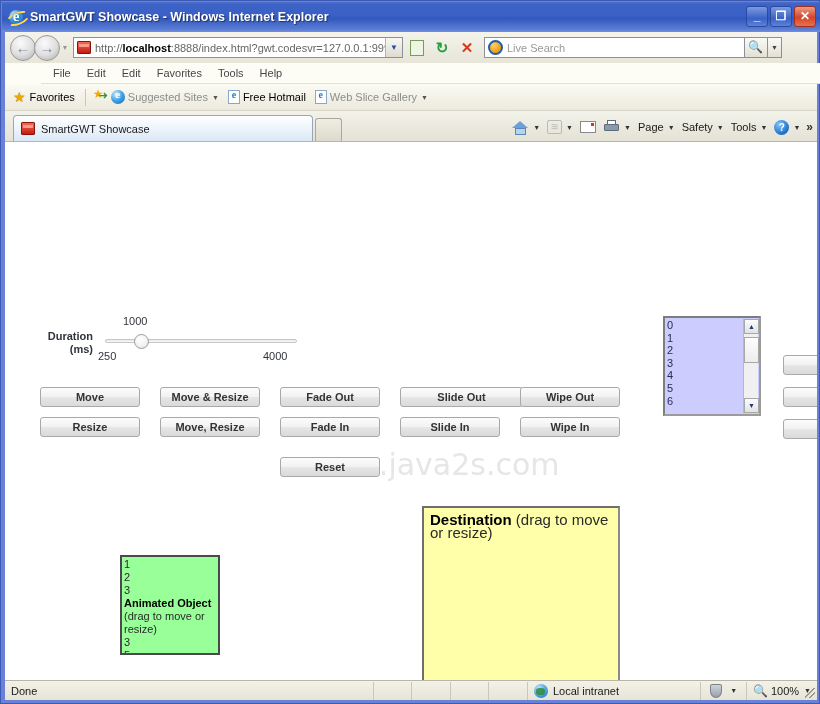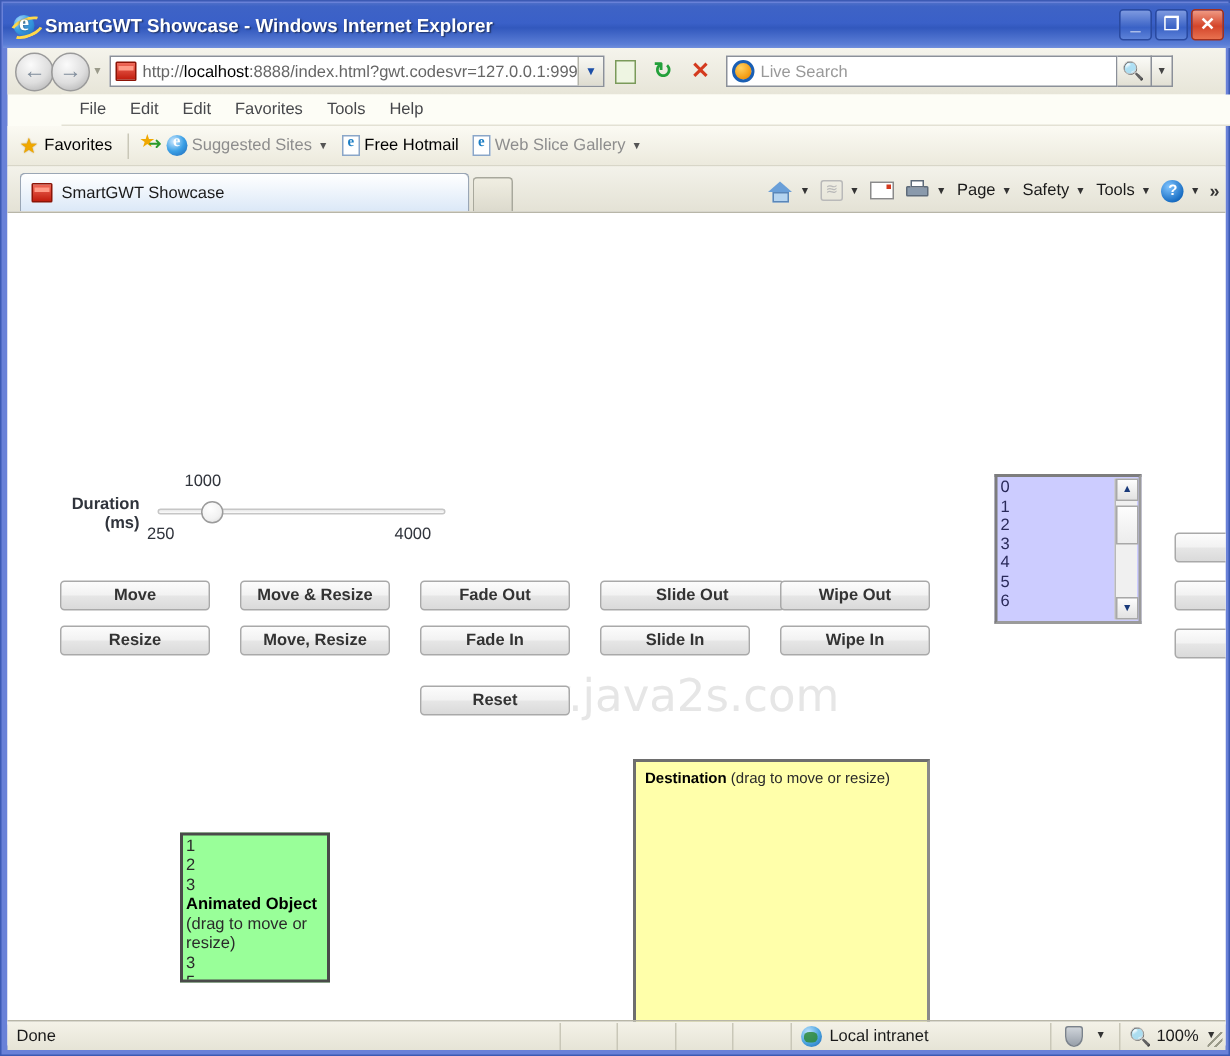--- a/index.html
+++ b/index.html
@@ -161,21 +161,21 @@
     position:absolute; left:1px; top:2px; right:1px; height:3px;
     background:#ff9a86;
   }
   .addrtext {
     font-size: 11px;
     color: #666;
     white-space: nowrap;
     overflow: hidden;
     flex: 1 1 auto;
   }
-  .addrtext b { color:#000; font-weight:normal; }
+  .addrtext b { color:#000; font-weight:bold; }
   .addr-dd {
     width: 17px; height: 19px;
     background: linear-gradient(to bottom,#f8f8f4,#dedcd0);
     border-left: 1px solid #b5b5ab;
     box-sizing: border-box;
     text-align: center;
     font-size: 8px;
     color: #1c4fa8;
     line-height: 19px;
     flex: 0 0 auto;
@@ -639,21 +639,21 @@
   .dest {
     position: absolute;
     left: 417px; top: 364px;
     width: 198px; height: 198px;
     background: #ffffaa;
     border: 2px solid #8a8a8a;
     border-top-color: #6e6e6e;
     border-left-color: #6e6e6e;
     box-sizing: border-box;
     padding: 5px 6px;
-    font-size: 10px;
+    font-size: 15px;
     color: #2a2a2a;
     line-height: 13px;
   }
   .dest b { color:#000; }
 
   
   .statusbar {
     position: absolute;
     left: 4px; bottom: 3px;
     width: 812px; height: 20px;

